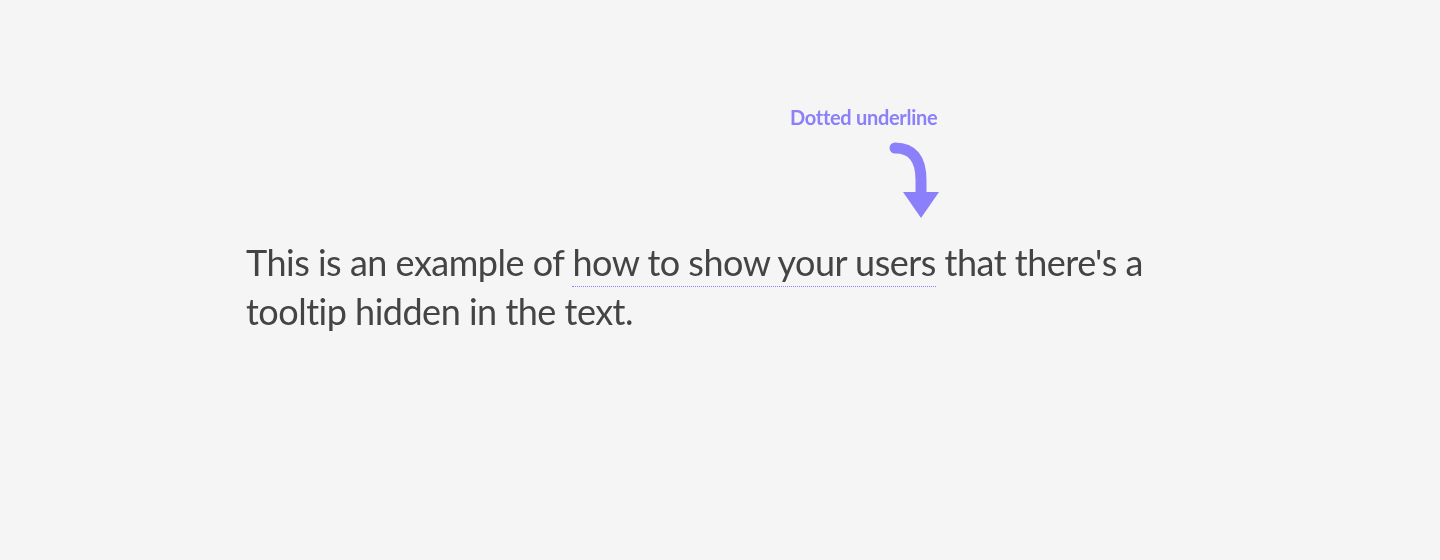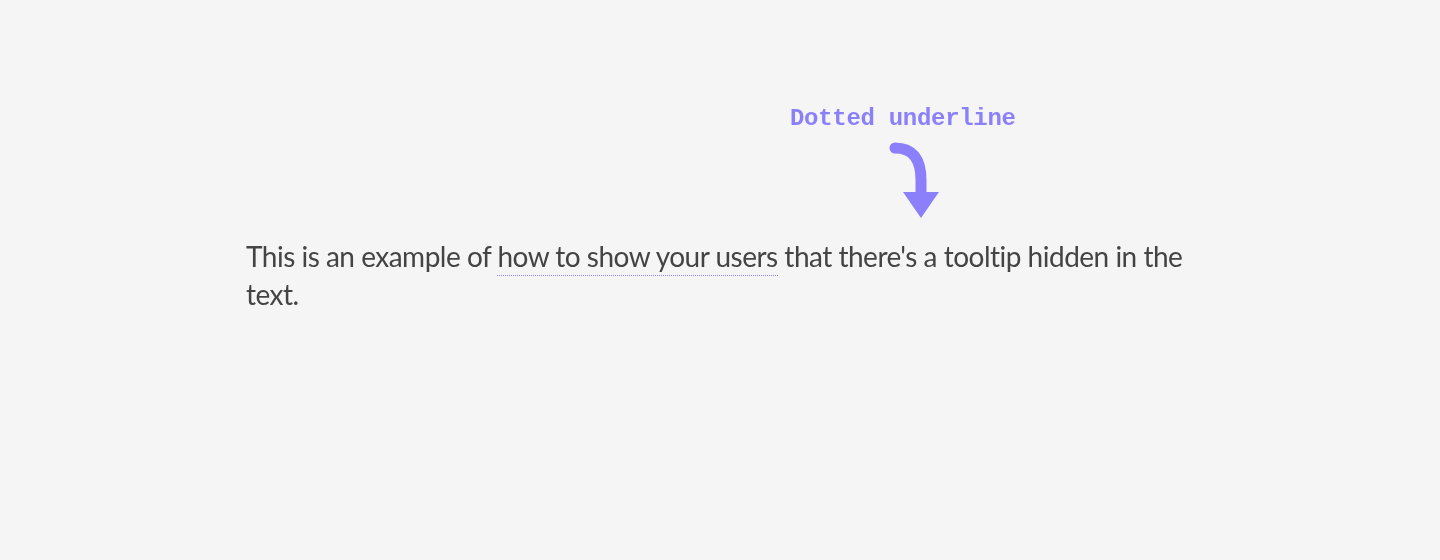--- a/index.html
+++ b/index.html
@@ -12,39 +12,38 @@
       height: 560px;
       background: #f5f5f5;
       font-family: -apple-system, BlinkMacSystemFont, "Segoe UI", "Lato", "Helvetica Neue", sans-serif;
       position: relative;
       overflow: hidden;
     }
     .annotation-label {
       position: absolute;
       top: 105px;
       left: 790px;
-      font-size: 24px;
+      font-size: 20px;
       font-weight: 700;
       color: #8b80f9;
       letter-spacing: -0.3px;
-      font-family: Liberation Mono, monospace;
     }
     .arrow-container {
       position: absolute;
       top: 140px;
       left: 883px;
       width: 60px;
       height: 90px;
     }
     .main-text {
       position: absolute;
       top: 238px;
       left: 246px;
       width: 950px;
-      font-size: 28px;
+      font-size: 36px;
       font-weight: 400;
       color: #444444;
       line-height: 1.35;
       letter-spacing: -0.5px;
     }
     .tooltip-text {
       border-bottom: 1.5px dotted #8b80f9;
       padding-bottom: 2px;
       cursor: help;
     }

